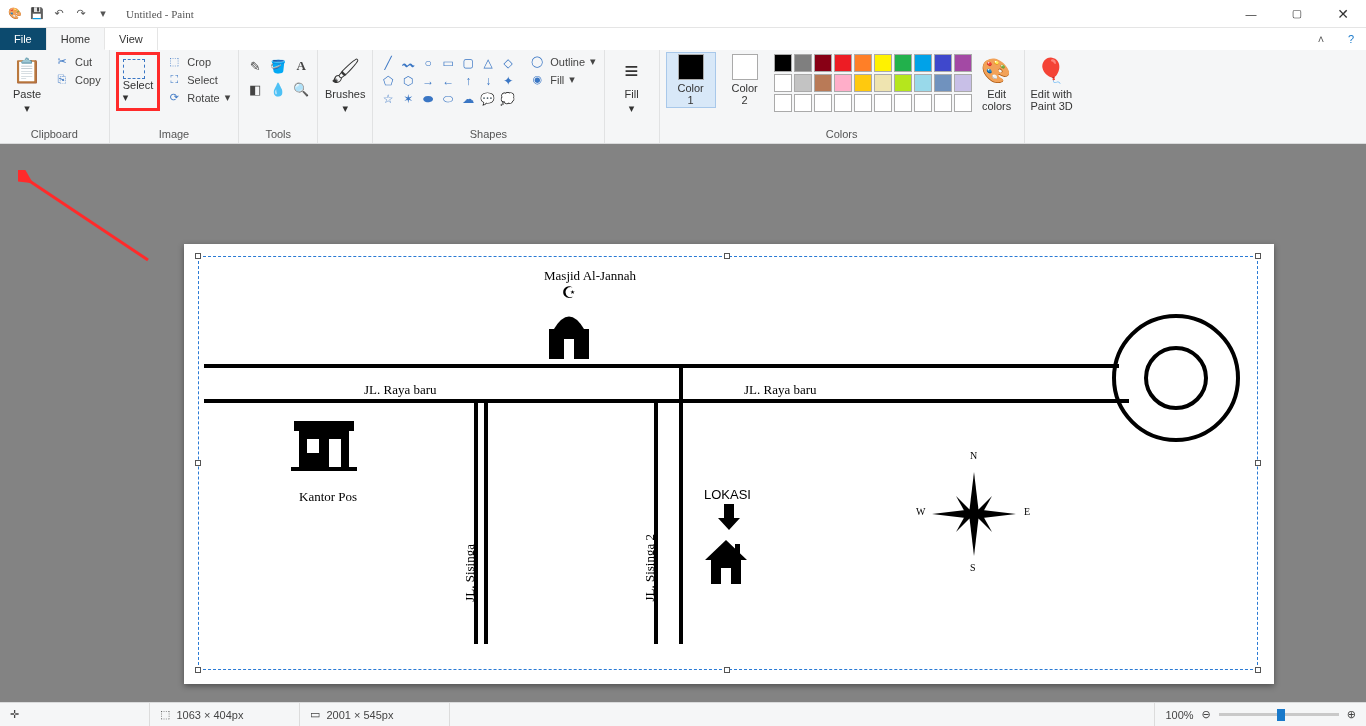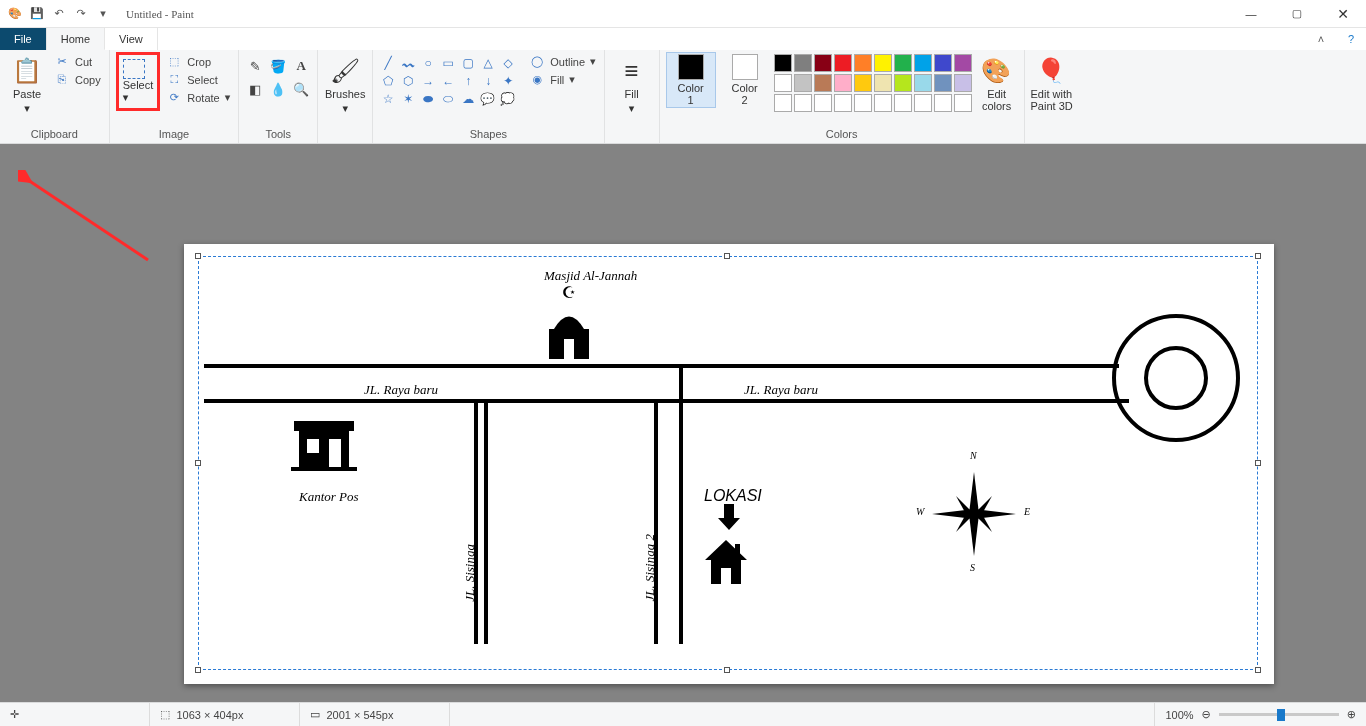--- a/index.html
+++ b/index.html
@@ -52,21 +52,21 @@
   .palette div{ border:1px solid #aaa;}
   
   
   .workspace { flex:1; background:#838383; position:relative; overflow:hidden;}
   .canvas { position:absolute; left:184px; top:100px; width:1090px; height:440px; background:#fff; box-shadow:0 2px 6px rgba(0,0,0,.4);}
   
   .marquee { position:absolute; border:1px dashed #2a7ad4; }
   .handle { position:absolute; width:6px;height:6px;background:#fff;border:1px solid #555;}
 
   
-  .draw { position:absolute; font-family: Georgia, 'Times New Roman', serif; font-size:13px; color:#000;font-style:italic;}
+  .draw { position:absolute; font-family: Georgia, 'Times New Roman', serif; font-size:13px; color:#000;}
   .road{ position:absolute; background:#000;}
 
   
   .anno-arrow{ position:absolute; left:18px; top:26px; }
   
   
   .statusbar { height:24px; background:#f5f6f7; border-top:1px solid #dadbdc; display:flex; align-items:center; font-size:11px; color:#444;}
   .statusbar .cell{ padding:0 10px; border-right:1px solid #dcdcdc; height:100%; display:flex;align-items:center;gap:6px; min-width:150px;}
   .statusbar .zoom{ margin-left:auto; display:flex; align-items:center; gap:8px; padding:0 10px;}
   .zoomslider{ width:120px; height:3px; background:#c9c9c9; position:relative;}
@@ -337,21 +337,21 @@
 
     <svg style="position:absolute; left:105px; top:165px" width="70" height="70">
       <rect x="10" y="20" width="50" height="40" fill="#000"></rect>
       <rect x="5" y="12" width="60" height="10" fill="#000"></rect>
       <rect x="18" y="30" width="12" height="14" fill="#fff"></rect>
       <rect x="40" y="30" width="12" height="28" fill="#fff"></rect>
       <rect x="2" y="58" width="66" height="4" fill="#000"></rect>
     </svg>
     <div class="draw" style="left:115px; top:245px">Kantor Pos</div>
 
-    <div class="draw" style="left:520px; top:243px; font-family:Arial; font-size:16px">LOKASI</div>
+    <div class="draw" style="left:520px; top:243px; font-family:Arial; font-size:13px">LOKASI</div>
     <svg style="position:absolute; left:530px; top:258px" width="30" height="30">
       <path d="M10 2 h10 v14 h6 l-11 12 l-11 -12 h6 z" fill="#000"></path>
     </svg>
     <svg style="position:absolute; left:515px; top:292px" width="55" height="55">
       <path d="M27 4 L6 24 h6 v24 h30 v-24 h6 Z" fill="#000"></path>
       <rect x="36" y="8" width="5" height="10" fill="#000"></rect>
       <rect x="22" y="32" width="10" height="16" fill="#fff"></rect>
     </svg>
 
     <svg style="position:absolute; left:730px; top:210px" width="120" height="120">

